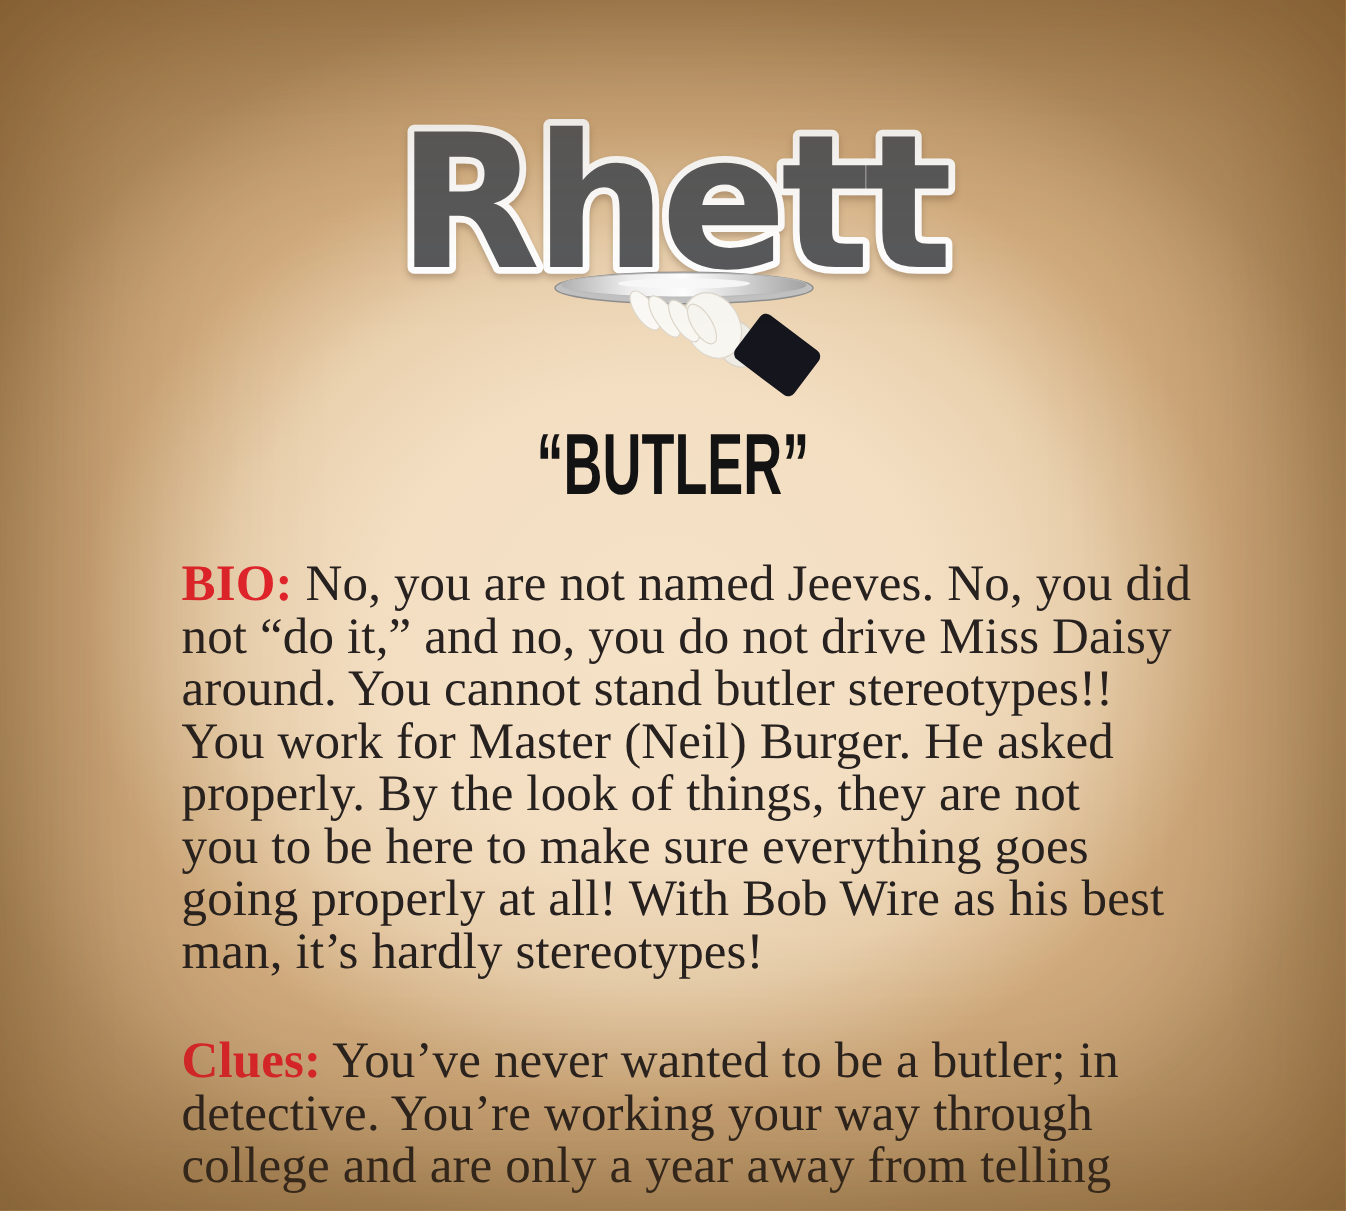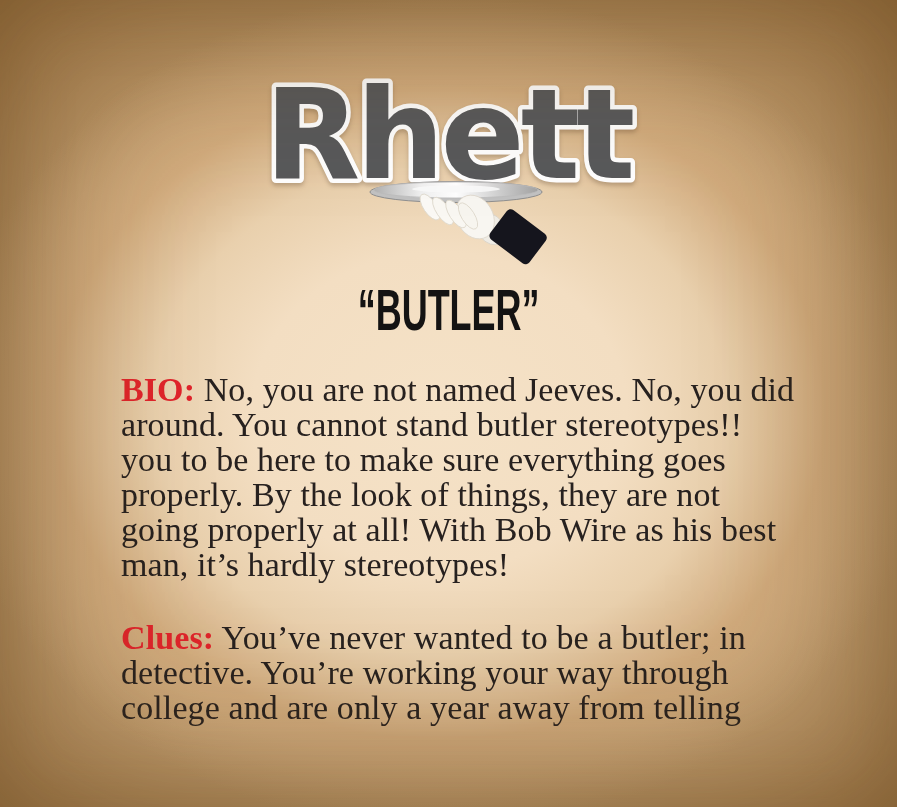--- a/index.html
+++ b/index.html
@@ -74,23 +74,25 @@
 </div>
 
 <div class="subtitle">
   <span class="inner">“BUTLER”</span>
 </div>
 
 <div class="content">
 
   <div class="para-bio">
     <div class="line"><span class="red-label">BIO:</span> <span>No, you are not named Jeeves. No, you did</span></div>
+    <div class="line">not “do it,” and no, you do not drive Miss Daisy</div>
     <div class="line">around. You cannot stand butler stereotypes!!</div>
+    <div class="line">You work for Master (Neil) Burger. He asked</div>
+    <div class="line">properly. By the look of things, they are not</div>
     <div class="line">you to be here to make sure everything goes</div>
-    <div class="line">properly. By the look of things, they are not</div>
     <div class="line">going properly at all! With Bob Wire as his best</div>
     <div class="line">man, it’s hardly stereotypes!</div>
   </div>
 
   <div class="para-clues">
     <div class="line"><span class="red-label">Clues:</span> <span>You’ve never wanted to be a butler; in</span></div>
     <div class="line">detective. You’re working your way through</div>
     <div class="line">college and are only a year away from telling</div>
   </div>
 

